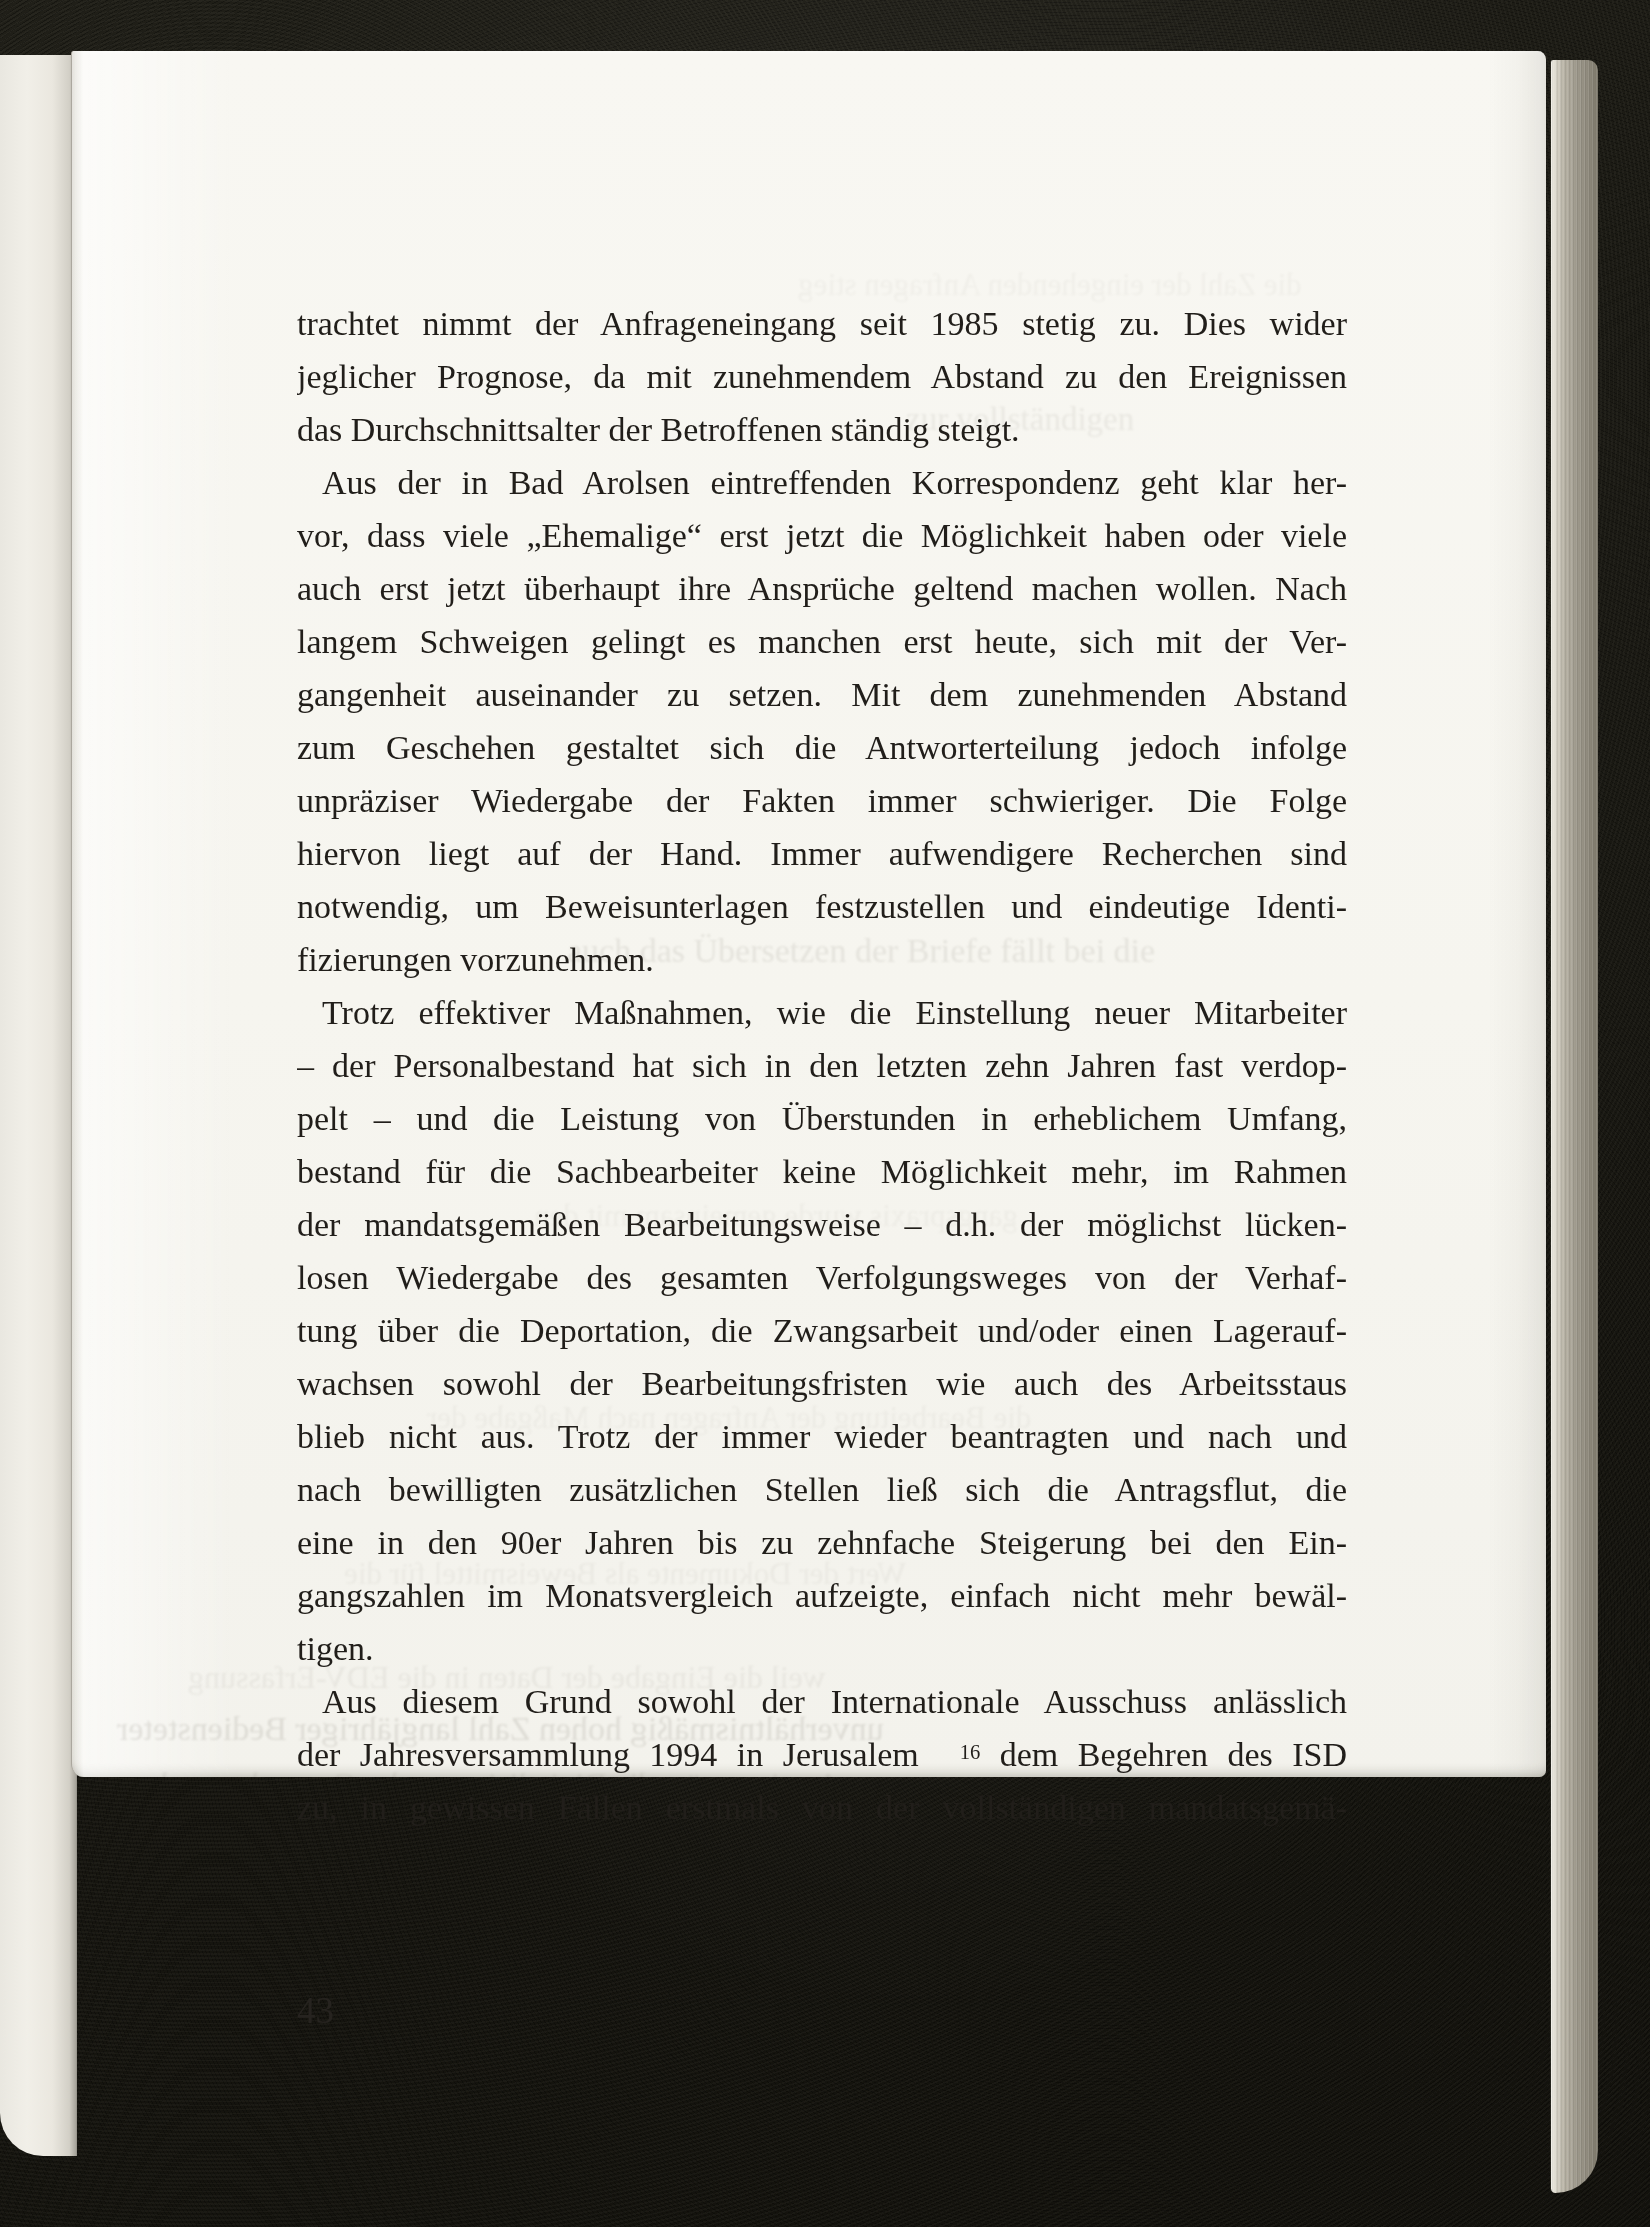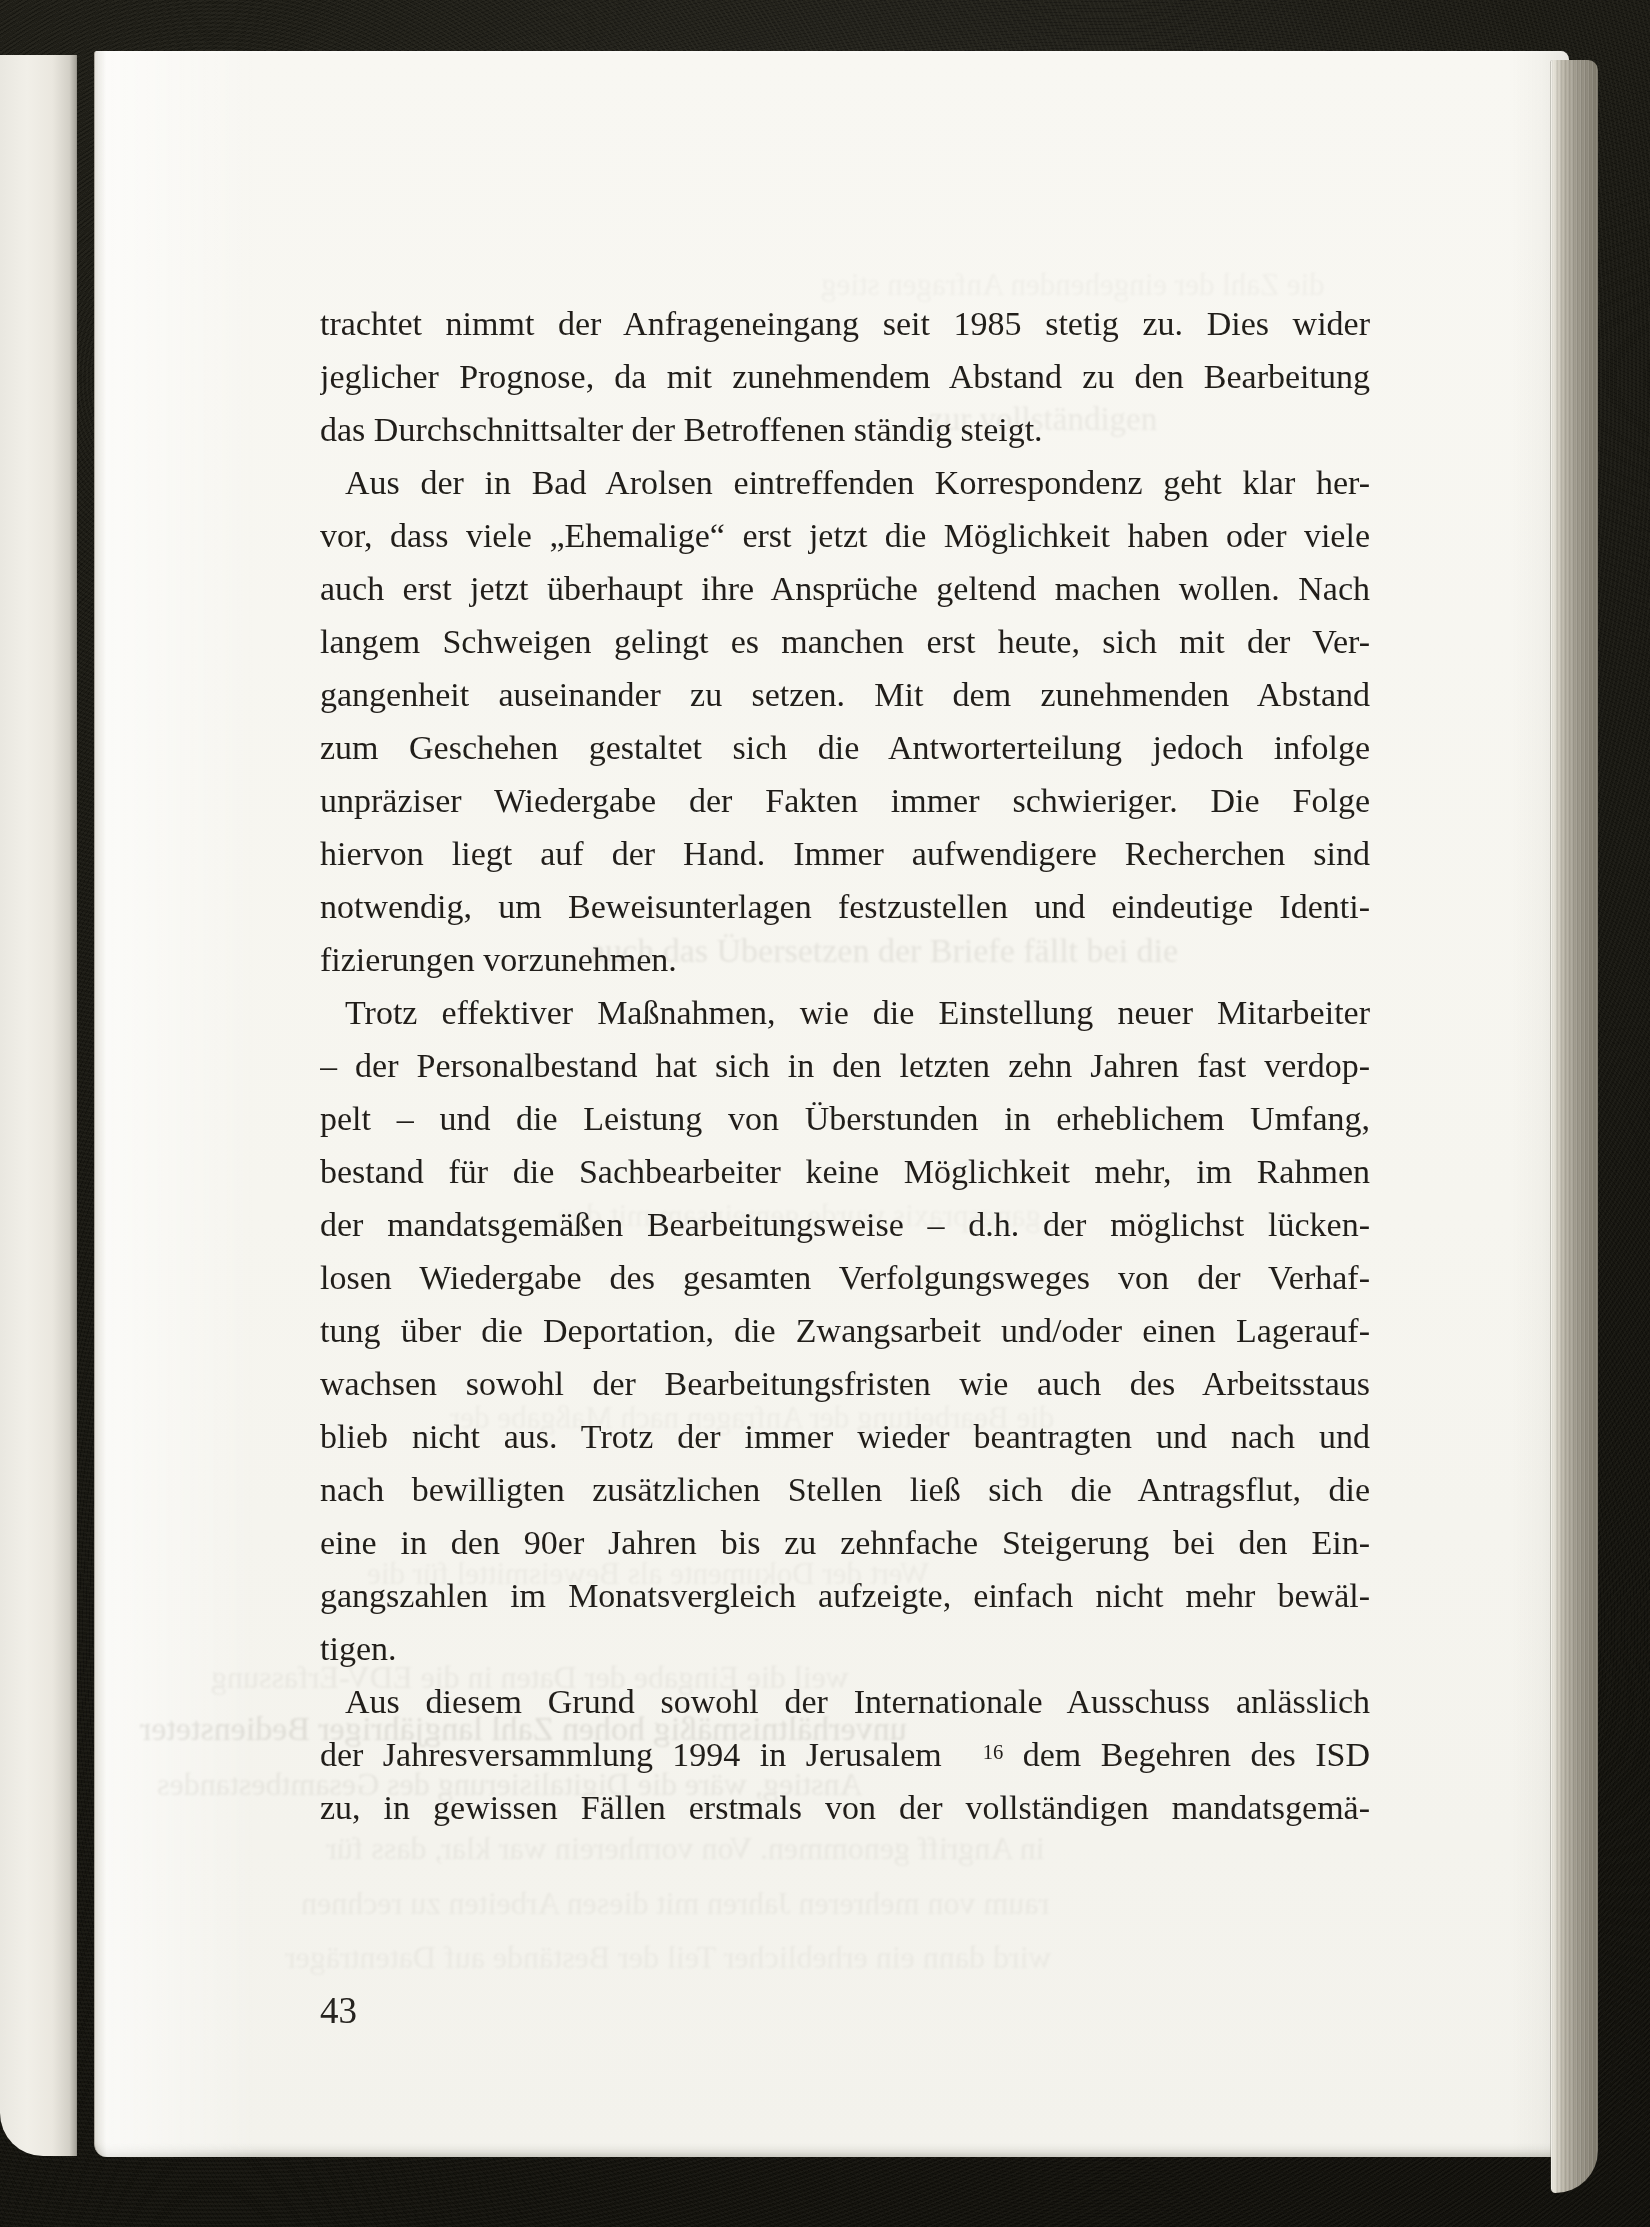--- a/index.html
+++ b/index.html
@@ -8,21 +8,21 @@
     background:
       radial-gradient(ellipse at 55% 35%, rgba(255,255,255,0.05), transparent 62%),
       repeating-radial-gradient(circle at 13% 17%, rgba(235,230,215,0.03) 0 1.7px, transparent 1.7px 4.1px),
       repeating-radial-gradient(circle at 67% 73%, rgba(0,0,0,0.28) 0 0.8px, transparent 0.8px 3.3px),
       linear-gradient(160deg,#201f18 0%,#191812 45%,#12110c 100%);
     font-family:"Liberation Serif", serif;}
   .book{position:absolute;left:0;top:51px;width:1598px;height:2109px;}
   .under-page{position:absolute;left:0;top:4.1px;width:77px;height:2101px;
     border-radius:0 0 0 43px;
     background:linear-gradient(90deg,#e9e7e0 0,#f1efe8 35%,#eae7df 68%,#d2cfc6 90%,#aaa79e 98%,#918e86 100%);}
-  .page{position:absolute;left:94px;top:0;width:1474px;height:2106px;
+  .page{position:absolute;left:71px;top:0;width:1474px;height:1726px;
     border-radius:2.5px 8.3px 6.6px 13.2px;
     border-left:1.7px solid #aba79e;
     background:linear-gradient(180deg,#f8f7f2 0%,#f6f5ef 55%,#f3f2ec 100%);
     box-shadow:inset 0 -8.3px 11.6px -8.3px rgba(70,65,52,0.35), inset 0 5px 8.3px -6.6px rgba(255,255,255,0.9);}
   .page::before{content:"";position:absolute;inset:0;pointer-events:none;border-radius:inherit;
     background:
       linear-gradient(90deg, rgba(90,85,70,0.10) 0px, rgba(255,255,255,0.55) 11.6px, rgba(255,255,255,0) 165px),
       linear-gradient(270deg, rgba(80,75,60,0.10) 0px, rgba(80,75,60,0.03) 28px, rgba(80,75,60,0) 58px),
       linear-gradient(0deg, rgba(60,55,45,0.06) 0px, rgba(60,55,45,0) 15px);}
   .fore-edge{position:absolute;left:1551px;top:9px;width:47px;height:2133px;
@@ -61,21 +61,21 @@
           <div class="ghost m" style="top: 1505px; left: 272px; font-size: 31px; opacity: 0.065;">Wert der Dokumente als Beweismittel für die</div>
           <div class="ghost m" style="top: 1608px; left: 116px; font-size: 32px; opacity: 0.085;">weil die Eingabe der Daten in die EDV-Erfassung</div>
           <div class="ghost m" style="top: 1659px; left: 45px; font-size: 34px; opacity: 0.16;">unverhältnismäßig hohen Zahl langjähriger Bediensteter</div>
           <div class="ghost m" style="top: 1715px; left: 62px; font-size: 32px; opacity: 0.1;">Anstieg, wäre die Digitalisierung des Gesamtbestandes</div>
           <div class="ghost m" style="top: 1779px; left: 231px; font-size: 32px; opacity: 0.085;">in Angriff genommen. Von vornherein war klar, dass für</div>
           <div class="ghost m" style="top: 1834px; left: 206px; font-size: 32px; opacity: 0.08;">raum von mehreren Jahren mit diesen Arbeiten zu rechnen</div>
           <div class="ghost m" style="top: 1888px; left: 190px; font-size: 32px; opacity: 0.07;">wird dann ein erheblicher Teil der Bestände auf Datenträger</div>
         </div>
       <div class="textblock">
           <div class="line j">trachtet nimmt der Anfrageneingang seit 1985 stetig zu. Dies wider</div>
-          <div class="line j">jeglicher Prognose, da mit zunehmendem Abstand zu den Bearbeitung</div>
+          <div class="line j">jeglicher Prognose, da mit zunehmendem Abstand zu den Ereignissen</div>
           <div class="line">das Durchschnittsalter der Betroffenen ständig steigt.</div>
           <div class="line j indent">Aus der in Bad Arolsen eintreffenden Korrespondenz geht klar her-</div>
           <div class="line j">vor, dass viele „Ehemalige“ erst jetzt die Möglichkeit haben oder viele</div>
           <div class="line j">auch erst jetzt überhaupt ihre Ansprüche geltend machen wollen. Nach</div>
           <div class="line j">langem Schweigen gelingt es manchen erst heute, sich mit der Ver-</div>
           <div class="line j">gangenheit auseinander zu setzen. Mit dem zunehmenden Abstand</div>
           <div class="line j">zum Geschehen gestaltet sich die Antworterteilung jedoch infolge</div>
           <div class="line j">unpräziser Wiedergabe der Fakten immer schwieriger. Die Folge</div>
           <div class="line j">hiervon liegt auf der Hand. Immer aufwendigere Recherchen sind</div>
           <div class="line j">notwendig, um Beweisunterlagen festzustellen und eindeutige Identi-</div>

